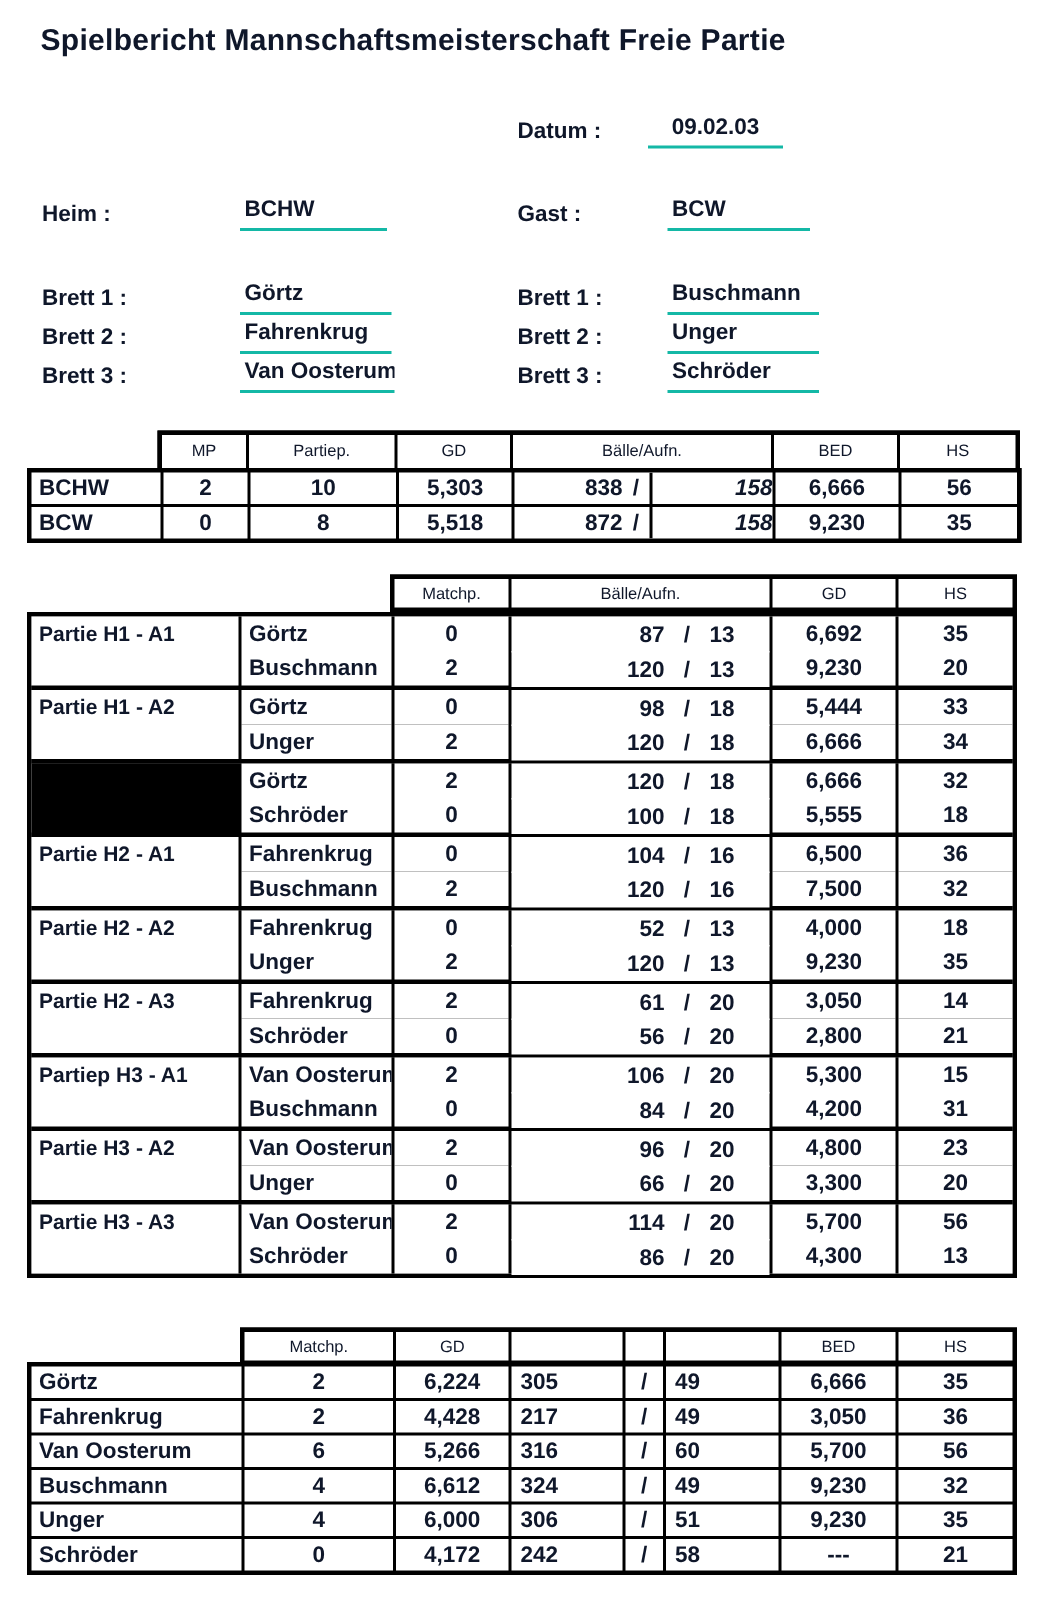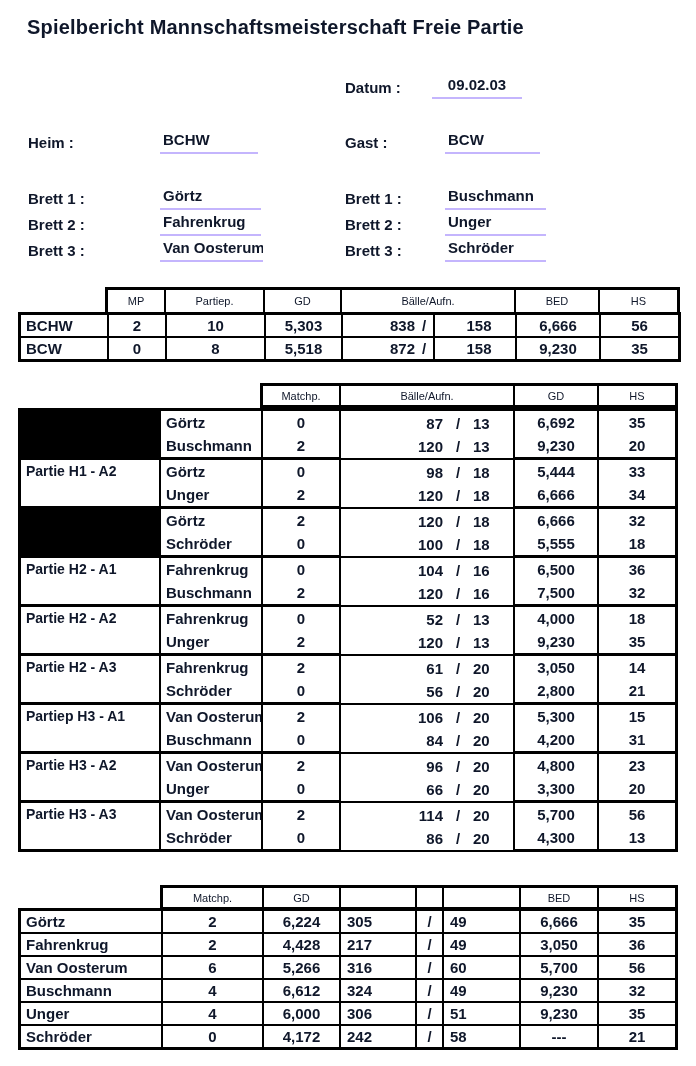--- a/index.html
+++ b/index.html
@@ -7,40 +7,40 @@
     position:relative;width:696px;height:1066px;background:#ffffff;
     font-family:"Liberation Sans","DejaVu Sans",sans-serif;color:#0f172a;
     overflow:hidden;margin:0 auto;
   }
   .title{
     position:absolute;left:27px;top:16px;margin:0;
     font-size:20px;font-weight:700;letter-spacing:.2px;white-space:nowrap;
   }
   .fl{position:absolute;font-size:15px;font-weight:700;white-space:nowrap;}
   .fv{
-    position:absolute;height:22px;border-bottom:2px solid #c4b5fd;
+    position:absolute;height:22px;border-bottom:2px solid #14b8a6;
     font-size:15px;font-weight:700;line-height:20px;text-align:center;white-space:nowrap;overflow:hidden;
   }
   .fv.lft{text-align:left;padding-left:3px;}
   
   .strip,.tbody1,.t3body{position:absolute;background:#000;border:3px solid #000;display:grid;gap:2px;}
   .t2body{position:absolute;border:3px solid #000;background:#fff;}
   .c{background:#fff;display:flex;align-items:center;justify-content:center;overflow:hidden;}
   .hc{font-size:11px;font-weight:400;}
   .dc{font-size:15px;font-weight:700;}
   .lc{justify-content:flex-start;padding-left:5px;text-align:left;white-space:nowrap;}
   
   .t1h{left:105px;top:287px;grid-template-columns:56px 97px 75px 172px 82px 77px;grid-template-rows:22px;}
   .tbody1{left:18px;top:312px;grid-template-columns:86px 56px 97px 75px 172px 82px 77px;grid-template-rows:21px 21px;}
   
   .bx{padding:0;}
   .bx .b1{width:72px;text-align:right;}
   .bx .bsl{width:18px;text-align:center;}
   .bx .bdv{width:2px;align-self:stretch;background:#000;}
-  .bx .b2{flex:1;text-align:center;padding-left:8px;}
+  .bx .b2{flex:1;text-align:right;padding-left:8px;font-style:italic;}
   .bx2{padding:12px;}
   .bx2 .b1{width:90px;text-align:right;}
   .bx2 .bsl{width:30px;text-align:center;}
   .bx2 .b2{flex:1;text-align:left;}
   
   .t2h{left:260px;top:383px;grid-template-columns:76px 172px 82px 76px;grid-template-rows:19px;}
   .t2body{left:18px;top:408px;width:654px;}
   .t2b{
     display:grid;grid-template-columns:138px 100px 76px 172px 82px 76px;
     grid-template-rows:23px 23px;column-gap:2px;background:#000;border-bottom:3px solid #000;
@@ -124,20 +124,21 @@
 
   <div class="strip t2h">
     <div class="c hc">Matchp.</div>
     <div class="c hc">Bälle/Aufn.</div>
     <div class="c hc">GD</div>
     <div class="c hc">HS</div>
   </div>
 
   <div class="t2body">
       <div class="t2b">
+        <div class="c dc lc pl">Partie H1 - A1</div>
         <div class="c dc lc co2 r1">Görtz</div>
         <div class="c dc co3 r1">0</div>
         <div class="c dc bx2 co4 r1">
           <span class="b1">87</span>
           <span class="bsl">/</span>
           <span class="b2">13</span>
         </div>
         <div class="c dc co5 r1">6,692</div>
         <div class="c dc co6 r1">35</div>
         <div class="c dc lc co2 r2">Buschmann</div>

